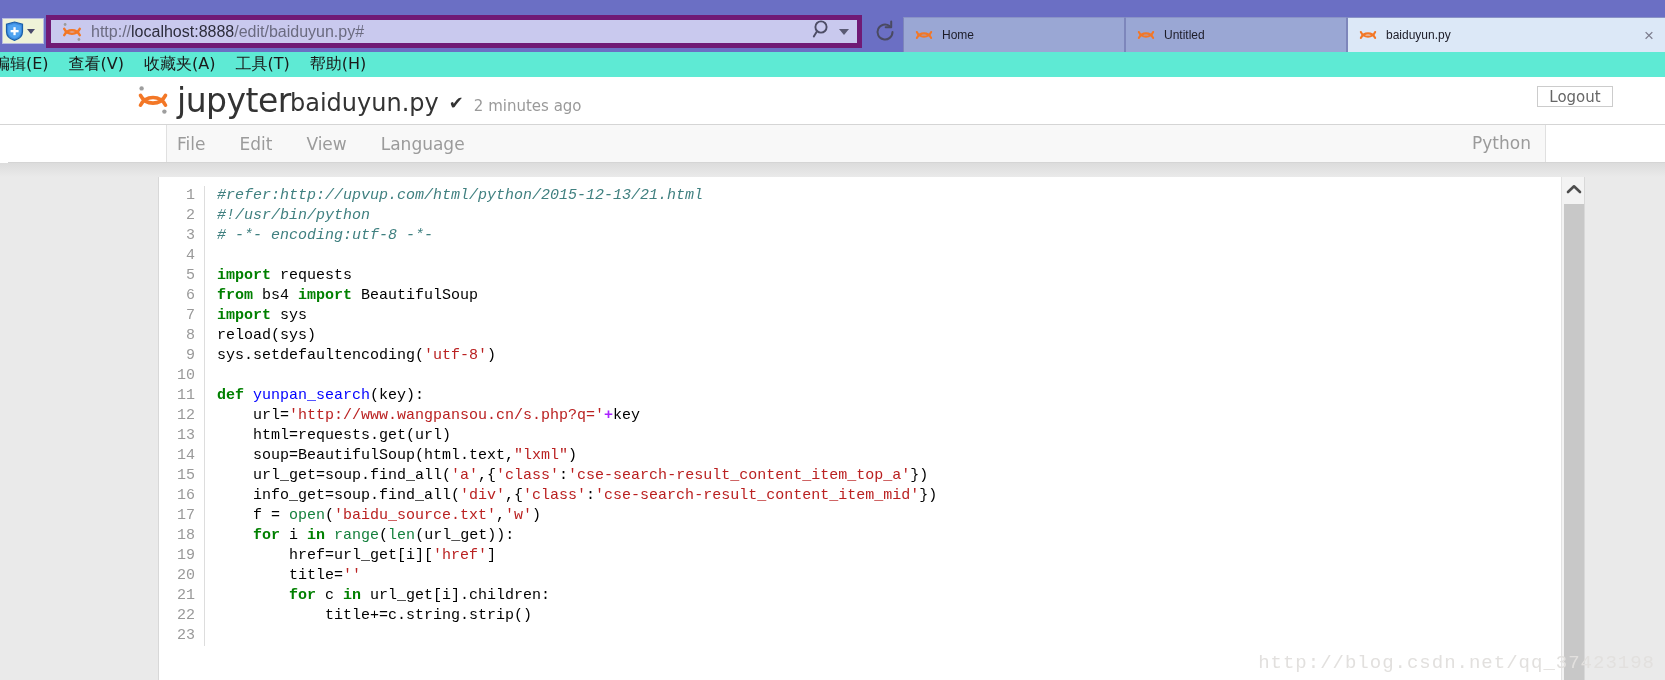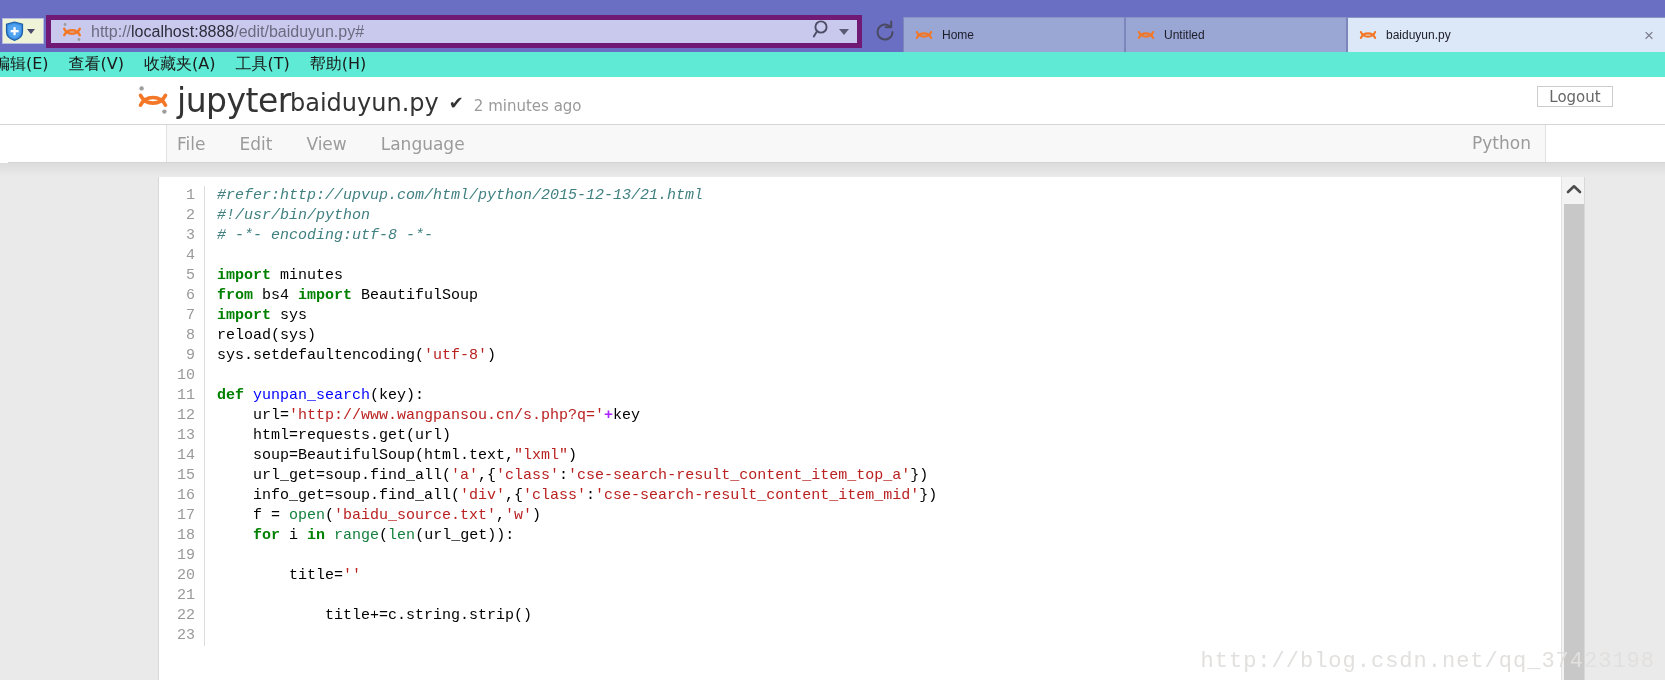--- a/index.html
+++ b/index.html
@@ -295,21 +295,21 @@
     position: absolute; left: 2px; top: 27px;
     width: 21px; height: 476px;
     background: #C8C8C8;
     cursor: pointer;
   }
 
   
   #watermark {
     position: absolute; right: 10px; bottom: 6px;
     font-family: "Liberation Mono", "DejaVu Sans Mono", monospace;
-    font-size: 22px;
+    font-size: 19px;
     color: #E2E0DE;
     letter-spacing: 1px;
     white-space: nowrap;
     pointer-events: none;
     z-index: 50;
   }
 </style>
 </head>
 <body>
 
@@ -435,37 +435,37 @@
   </div>
 
   <div id="editor-shell">
     <div id="editor-shadow"></div>
     <div id="editor-panel">
       <div id="code-area">
           <div class="code-line"><span class="ln">1</span><span class="lc"><span class="tk-comment">#refer:http://upvup.com/html/python/2015-12-13/21.html</span></span></div>
           <div class="code-line"><span class="ln">2</span><span class="lc"><span class="tk-comment">#!/usr/bin/python</span></span></div>
           <div class="code-line"><span class="ln">3</span><span class="lc"><span class="tk-comment"># -*- encoding:utf-8 -*-</span></span></div>
           <div class="code-line"><span class="ln">4</span><span class="lc"><span class="tk-plain"></span></span></div>
-          <div class="code-line"><span class="ln">5</span><span class="lc"><span class="tk-kw">import</span><span class="tk-plain"> minutes</span></span></div>
+          <div class="code-line"><span class="ln">5</span><span class="lc"><span class="tk-kw">import</span><span class="tk-plain"> requests</span></span></div>
           <div class="code-line"><span class="ln">6</span><span class="lc"><span class="tk-kw">from</span><span class="tk-plain"> bs4 </span><span class="tk-kw">import</span><span class="tk-plain"> BeautifulSoup</span></span></div>
           <div class="code-line"><span class="ln">7</span><span class="lc"><span class="tk-kw">import</span><span class="tk-plain"> sys</span></span></div>
           <div class="code-line"><span class="ln">8</span><span class="lc"><span class="tk-plain">reload(sys)</span></span></div>
           <div class="code-line"><span class="ln">9</span><span class="lc"><span class="tk-plain">sys.setdefaultencoding(</span><span class="tk-str">'utf-8'</span><span class="tk-plain">)</span></span></div>
           <div class="code-line"><span class="ln">10</span><span class="lc"><span class="tk-plain"></span></span></div>
           <div class="code-line"><span class="ln">11</span><span class="lc"><span class="tk-kw">def</span><span class="tk-plain"> </span><span class="tk-def">yunpan_search</span><span class="tk-plain">(key):</span></span></div>
           <div class="code-line"><span class="ln">12</span><span class="lc"><span class="tk-plain">    url=</span><span class="tk-str">'http://www.wangpansou.cn/s.php?q='</span><span class="tk-op">+</span><span class="tk-plain">key</span></span></div>
           <div class="code-line"><span class="ln">13</span><span class="lc"><span class="tk-plain">    html=requests.get(url)</span></span></div>
           <div class="code-line"><span class="ln">14</span><span class="lc"><span class="tk-plain">    soup=BeautifulSoup(html.text,</span><span class="tk-str">"lxml"</span><span class="tk-plain">)</span></span></div>
           <div class="code-line"><span class="ln">15</span><span class="lc"><span class="tk-plain">    url_get=soup.find_all(</span><span class="tk-str">'a'</span><span class="tk-plain">,{</span><span class="tk-str">'class'</span><span class="tk-plain">:</span><span class="tk-str">'cse-search-result_content_item_top_a'</span><span class="tk-plain">})</span></span></div>
           <div class="code-line"><span class="ln">16</span><span class="lc"><span class="tk-plain">    info_get=soup.find_all(</span><span class="tk-str">'div'</span><span class="tk-plain">,{</span><span class="tk-str">'class'</span><span class="tk-plain">:</span><span class="tk-str">'cse-search-result_content_item_mid'</span><span class="tk-plain">})</span></span></div>
           <div class="code-line"><span class="ln">17</span><span class="lc"><span class="tk-plain">    f = </span><span class="tk-builtin">open</span><span class="tk-plain">(</span><span class="tk-str">'baidu_source.txt'</span><span class="tk-plain">,</span><span class="tk-str">'w'</span><span class="tk-plain">)</span></span></div>
           <div class="code-line"><span class="ln">18</span><span class="lc"><span class="tk-plain">    </span><span class="tk-kw">for</span><span class="tk-plain"> i </span><span class="tk-kw">in</span><span class="tk-plain"> </span><span class="tk-builtin">range</span><span class="tk-plain">(</span><span class="tk-builtin">len</span><span class="tk-plain">(url_get)):</span></span></div>
-          <div class="code-line"><span class="ln">19</span></div>
+          <div class="code-line"><span class="ln">19</span><span class="lc"><span class="tk-plain">        href=url_get[i][</span><span class="tk-str">'href'</span><span class="tk-plain">]</span></span></div>
           <div class="code-line"><span class="ln">20</span><span class="lc"><span class="tk-plain">        title=</span><span class="tk-str">''</span></span></div>
-          <div class="code-line"><span class="ln">21</span></div>
+          <div class="code-line"><span class="ln">21</span><span class="lc"><span class="tk-plain">        </span><span class="tk-kw">for</span><span class="tk-plain"> c </span><span class="tk-kw">in</span><span class="tk-plain"> url_get[i].children:</span></span></div>
           <div class="code-line"><span class="ln">22</span><span class="lc"><span class="tk-plain">            title+=c.string.strip()</span></span></div>
           <div class="code-line"><span class="ln">23</span><span class="lc"><span class="tk-plain"></span></span></div>
         </div>
       <div id="editor-scrollbar">
         <div id="sb-up-arrow">
           <svg width="16" height="12" viewBox="0 0 16 12">
             <path d="M2 9 L8 3.3 L14 9" fill="none" stroke="#4d4d4d" stroke-width="2.6" stroke-linecap="round" stroke-linejoin="round"></path>
           </svg>
         </div>
         <div id="sb-thumb"></div>

